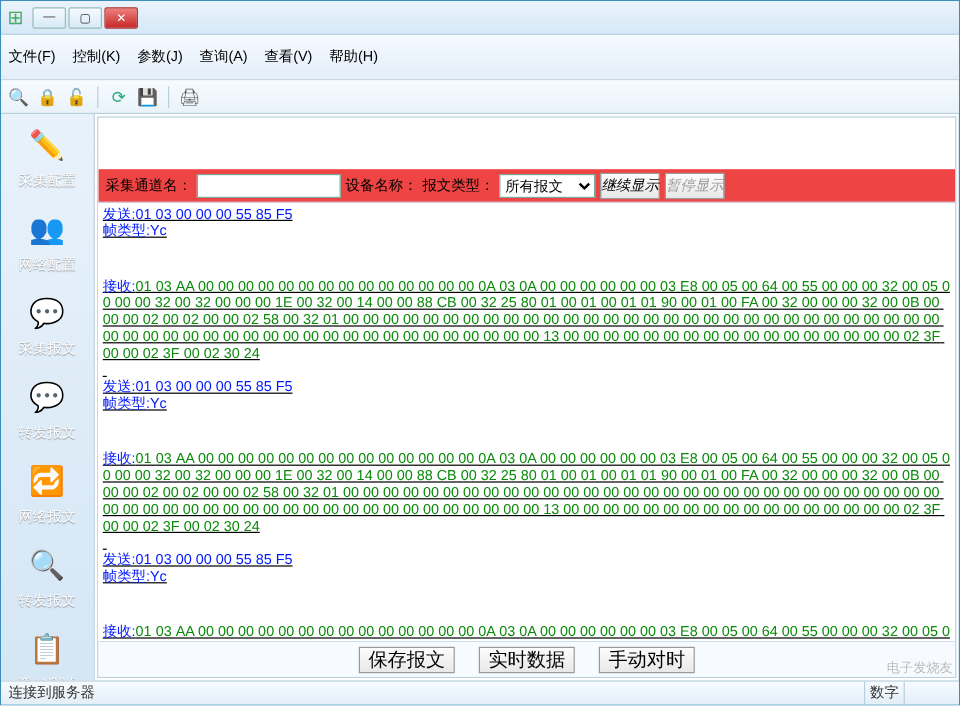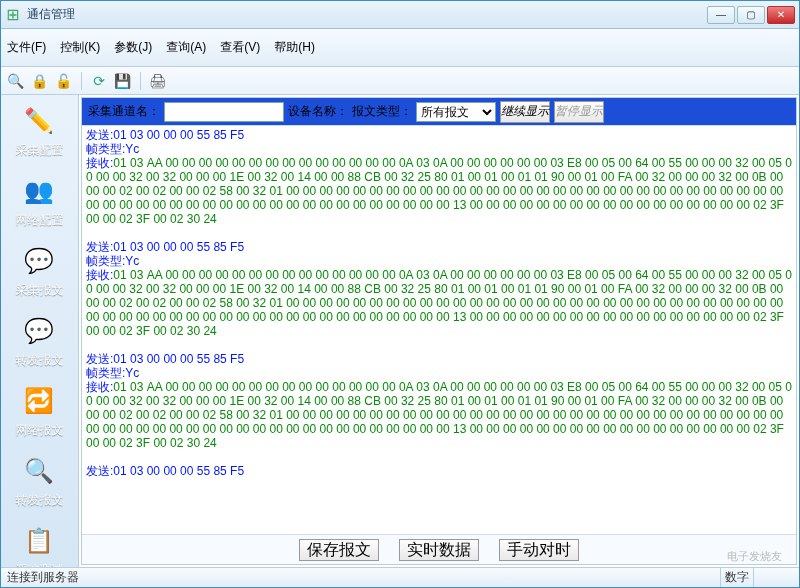--- a/index.html
+++ b/index.html
@@ -19,50 +19,49 @@
 .tbbtn { width: 18px; height: 18px; display:flex; align-items:center; justify-content:center; font-size: 14px; color:#555; }
 .sep { width:1px; height:18px; background:#b8cfdd; margin:0 2px; }
 
 .body { flex:1; display:flex; overflow:hidden; }
 .sidebar { width: 78px; background: linear-gradient(#e8f2fb,#d5e6f5); border-right:1px solid #b8cfdd; display:flex; flex-direction:column; align-items:center; padding-top:8px; }
 .sideitem { width: 68px; text-align:center; font-size:12px; color:#fff; margin-bottom:14px; cursor:pointer; }
 .sideitem .ico { width:36px; height:36px; margin:0 auto 3px; display:flex; align-items:center; justify-content:center; font-size:24px; }
 .sideitem .lbl { color:#fff; text-shadow:0 1px 1px rgba(0,0,0,0.4); background:rgba(70,130,180,0.0); }
 
 .main { flex:1; display:flex; flex-direction:column; overflow:hidden; border:1px solid #b8cfdd; margin:2px; }
-.filterbar { height: 28px; display:flex; align-items:center; padding:2px 6px; gap:4px; font-size:12px; border-bottom:1px solid #cde; background:#1d4ed8; }
+.filterbar { height: 28px; display:flex; align-items:center; padding:2px 6px; gap:4px; font-size:12px; border-bottom:1px solid #cde; background:#ef4444;margin-top:43px; }
 .filterbar select, .filterbar input.sel { font-size:12px; height:20px; border:1px solid #7a9; background:#fff; }
 .filterbar .chsel { width:120px; background:#2a5caa; color:#fff; border:1px solid #1a3c7a; padding:0 2px; }
 .filterbar .devsel { width:110px; }
 .filterbar .msgsel { width:80px; }
 .filterbar button { font-size:12px; height:22px; padding:0 0; border:1px solid #999; background:linear-gradient(#fdfdfd,#e8e8e8);font-style:italic; }
 .filterbar button:disabled { color:#999; }
 
-.log { flex:1; overflow:auto; font-family: "SimSun", monospace; font-size:12px; line-height:14px; padding:2px 4px; background:#fff; position:relative; }
+.log { flex:1; overflow:auto; font-family: "SimSun", monospace; font-size:12px; line-height:14px; padding:2px 4px; background:#fff; position:relative;text-decoration:underline; }
 .log .line { white-space: pre-wrap; word-break: break-all; }
 .log .send { color:#0018ff; }
 .log .frame { color:#0018ff; }
-.log .hex { color:#0a8a0a; }
+.log .hex { color:#0a8a0a;margin-top:32px; }
 
 .bottombar { height: 30px; display:flex; align-items:center; justify-content:center; gap:20px; border-top:1px solid #cde; background:#f7fbff; }
 .bottombar button { font-size:16px; height:22px; width:80px; border:1px solid #999; background:linear-gradient(#fdfdfd,#e8e8e8); }
 
 .statusbar { height:20px; border-top:1px solid #b8cfdd; background:linear-gradient(#f7fbff,#e3eef8); font-size:12px; display:flex; align-items:center; padding:0 6px; color:#333; }
 .statusbar .cell { border-left:1px solid #b8cfdd; padding:0 4px; height:100%; display:flex; align-items:center; }
 .statusbar .flex { flex:1; }
-.watermark { position:absolute; right:18px; bottom:24px; font-size:11px; color:#bbb; pointer-events:none; }
+.watermark { position:absolute; right:6px; bottom:24px; font-size:11px; color:#bbb; pointer-events:none; }
 </style>
 </head>
 <body>
 
 <div class="window">
 
   <div class="titlebar">
     <span class="icon">⊞</span>
-    <span class="title">通信管理</span>
     <div class="winbtns">
       <div class="winbtn">—</div>
       <div class="winbtn">▢</div>
       <div class="winbtn close">✕</div>
     </div>
   </div>
 
   <div class="menubar">
     <span>文件(F)</span>
     <span>控制(K)</span>

